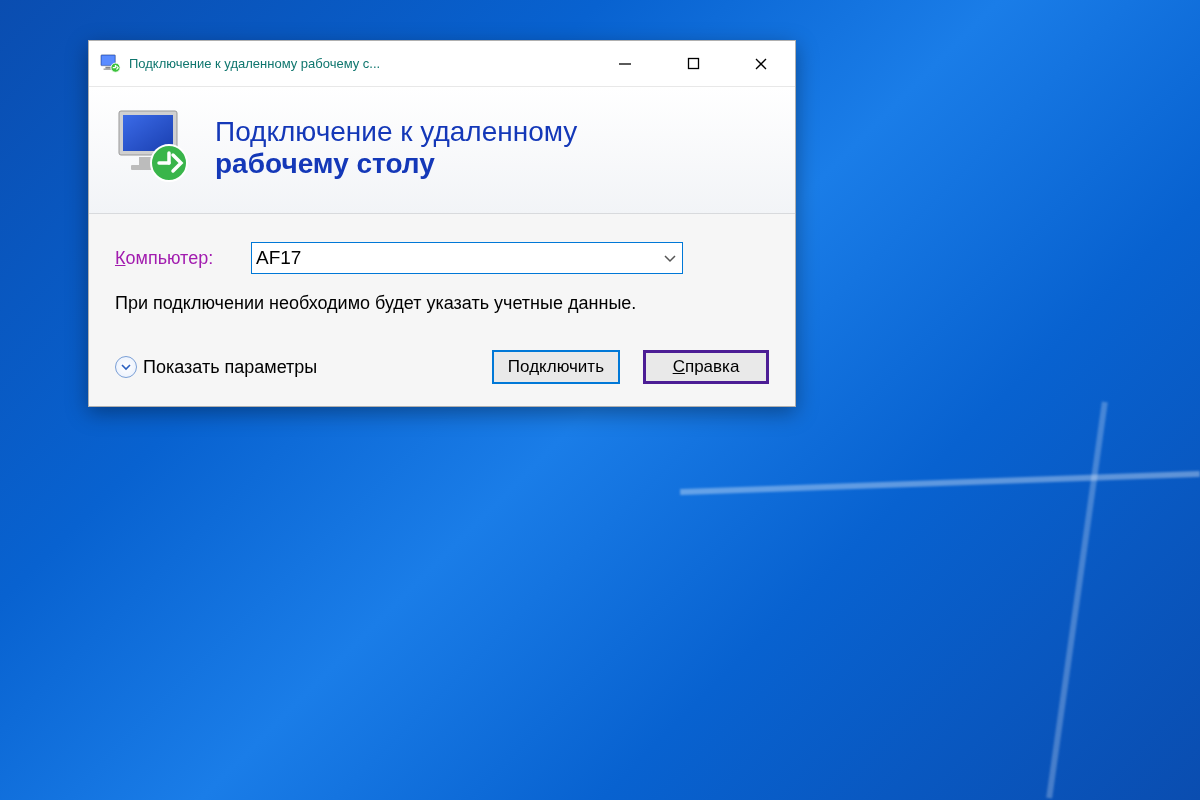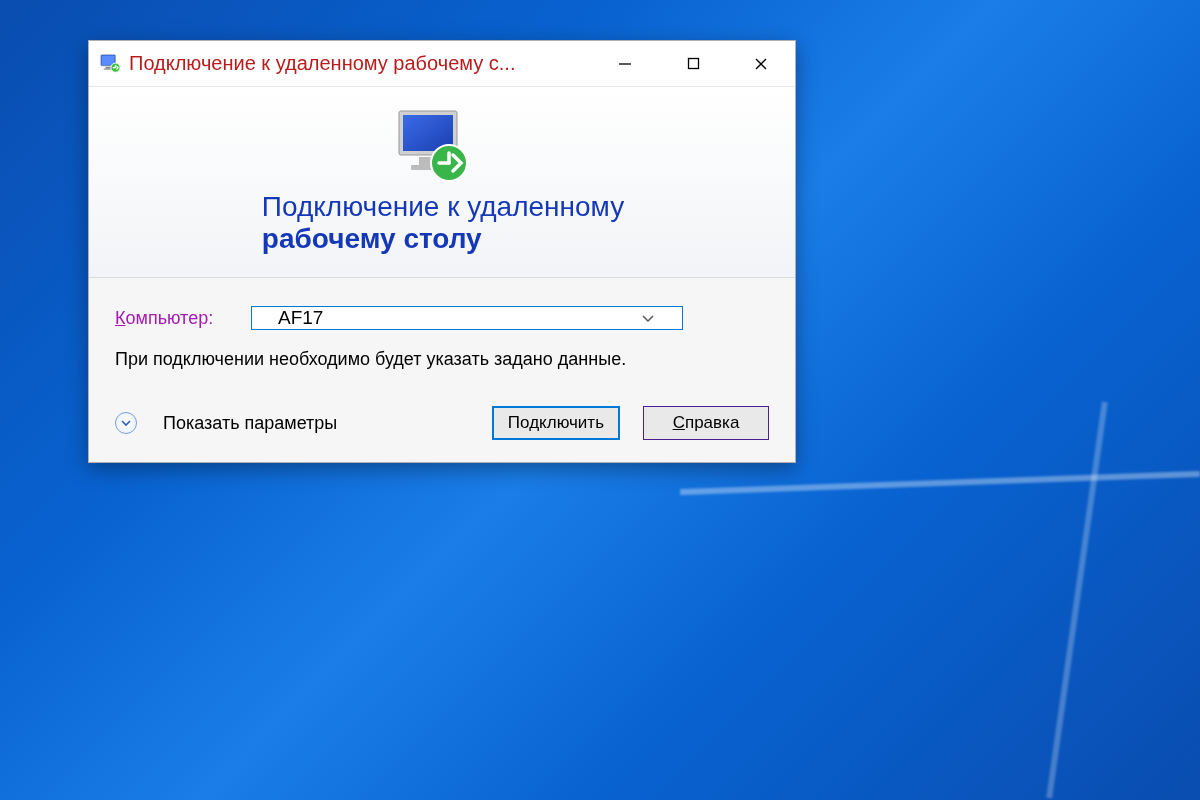--- a/index.html
+++ b/index.html
@@ -37,22 +37,22 @@
     border-bottom: 1px solid #e8e8e8;
     padding-left: 10px;
   }
   .titlebar-icon {
     width: 22px; height: 22px;
     margin-right: 8px;
     position: relative;
   }
   .titlebar-icon svg { width: 22px; height: 22px; }
   .titlebar-text {
-    font-size: 20px;
-    color: #b91c1c;
+    font-size: 13px;
+    color: #0f766e;
     flex: 1;
     white-space: nowrap;
     overflow: hidden;
   }
   .titlebar-controls {
     display: flex;
     height: 100%;
   }
   .tb-btn {
     width: 68px;
@@ -65,21 +65,20 @@
     cursor: default;
   }
   .tb-btn svg { stroke: #000; }
 
   .header-zone {
     display: flex;
     align-items: center;
     padding: 18px 20px 22px 22px;
     background: linear-gradient(#ffffff, #f2f4f7);
     border-bottom: 1px solid #d8dadd;
-    flex-direction: column;
   }
   .app-icon-large {
     width: 86px; height: 86px; margin-right: 18px;
     position: relative;
   }
   .app-icon-large svg { width: 86px; height: 86px; }
   .header-text { line-height: 1.15; }
   .header-line1 {
     font-size: 28px;
     color: #1438b8;
@@ -102,26 +101,26 @@
     align-items: center;
     margin-bottom: 16px;
   }
   .label {
     width: 136px;
     color: #a21caf;
   }
   .underline-first::first-letter { text-decoration: underline; }
   .combo {
     flex: 1;
-    height: 24px;
+    height: 32px;
     border: 1px solid #0078d7;
     background: #fff;
     display: flex;
     align-items: center;
-    padding: 0 26px;
+    padding: 0 4px;
     max-width: 432px;
   }
   .combo input {
     border: none;
     outline: none;
     font-size: 19px;
     flex: 1;
     font-family: inherit;
     background: transparent;
   }
@@ -138,40 +137,40 @@
     margin-bottom: 34px;
     max-width: 560px;
   }
   .footer {
     display: flex;
     align-items: center;
   }
   .show-params {
     display: flex;
     align-items: center;
-    gap: 26px;
+    gap: 6px;
     cursor: default;
     flex: 1;
   }
   .expand-icon {
     width: 22px; height: 22px;
     border-radius: 50%;
     border: 1px solid #7a9fd6;
     background: radial-gradient(#fff, #e6eefc);
     display: flex;
     align-items: center;
     justify-content: center;
   }
   .expand-icon svg { width: 10px; height: 10px; }
   .show-params-text { font-size: 18px; color: #000; }
   .btns { display: flex; gap: 23px; }
   .btn {
     min-width: 126px;
     height: 34px;
-    border: 1px solid #4c1d95;
+    border: 3px solid #4c1d95;
     background: #e9e9e9;
     font-size: 17px;
     display: flex;
     align-items: center;
     justify-content: center;
     padding: 0 14px;
     cursor: default;
   }
   .btn.primary { border: 2px solid #0078d7; }
   .btn .ul { text-decoration: underline; }
@@ -252,21 +251,21 @@
         <input type="text" value="AF17" style="">
         <span class="chev">
           <svg viewBox="0 0 16 16">
               <path d="M3 6 l5 5 l5 -5" fill="none" stroke="#555" stroke-width="1.5"></path>
             </svg>
         </span>
       </div>
     </div>
 
 
-    <div class="hint">При подключении необходимо будет указать задано данные.</div>
+    <div class="hint">При подключении необходимо будет указать учетные данные.</div>
 
     <div class="footer">
       <div class="show-params">
         <span class="expand-icon">
           <svg viewBox="0 0 10 10">
               <path d="M1 3 l4 4 l4 -4" fill="none" stroke="#2a5fc0" stroke-width="1.6"></path>
             </svg>
         </span>
         <span class="show-params-text">
           <span class="underline-first">Показать параметры</span>

